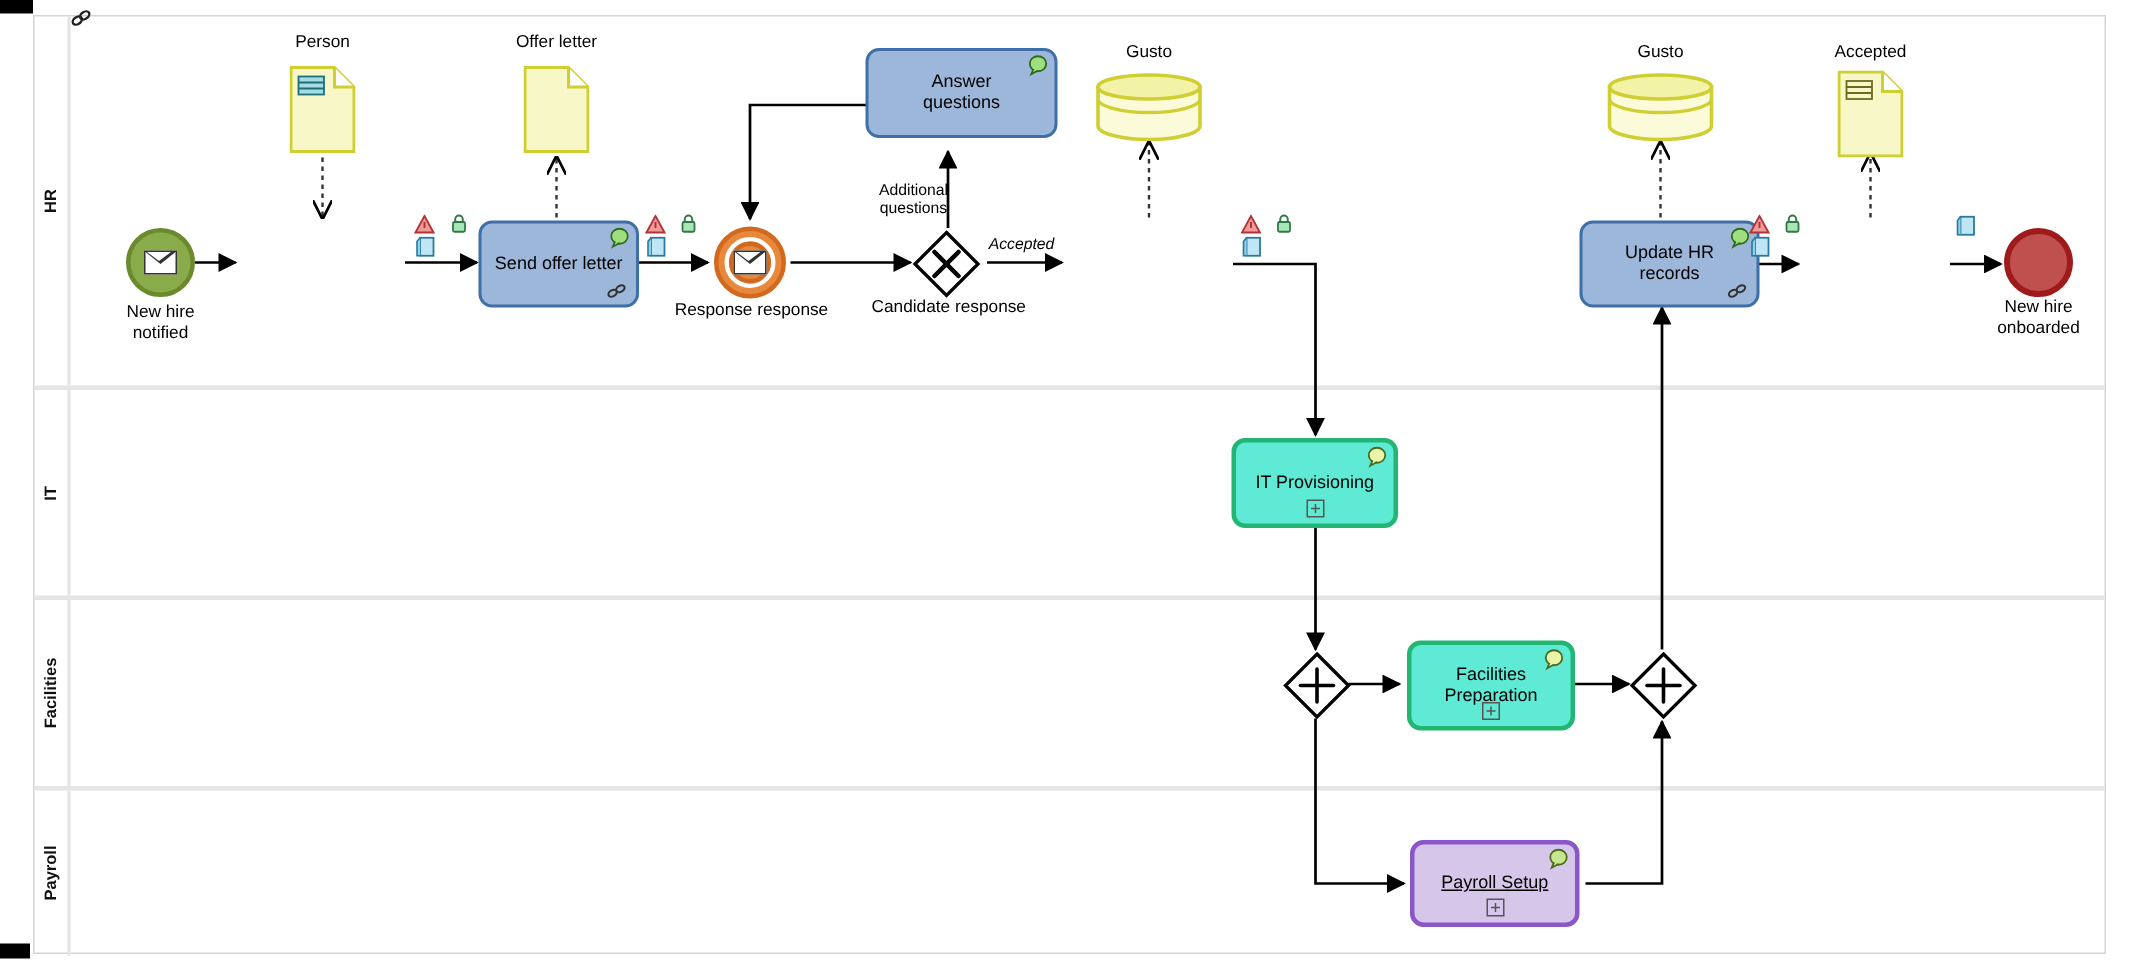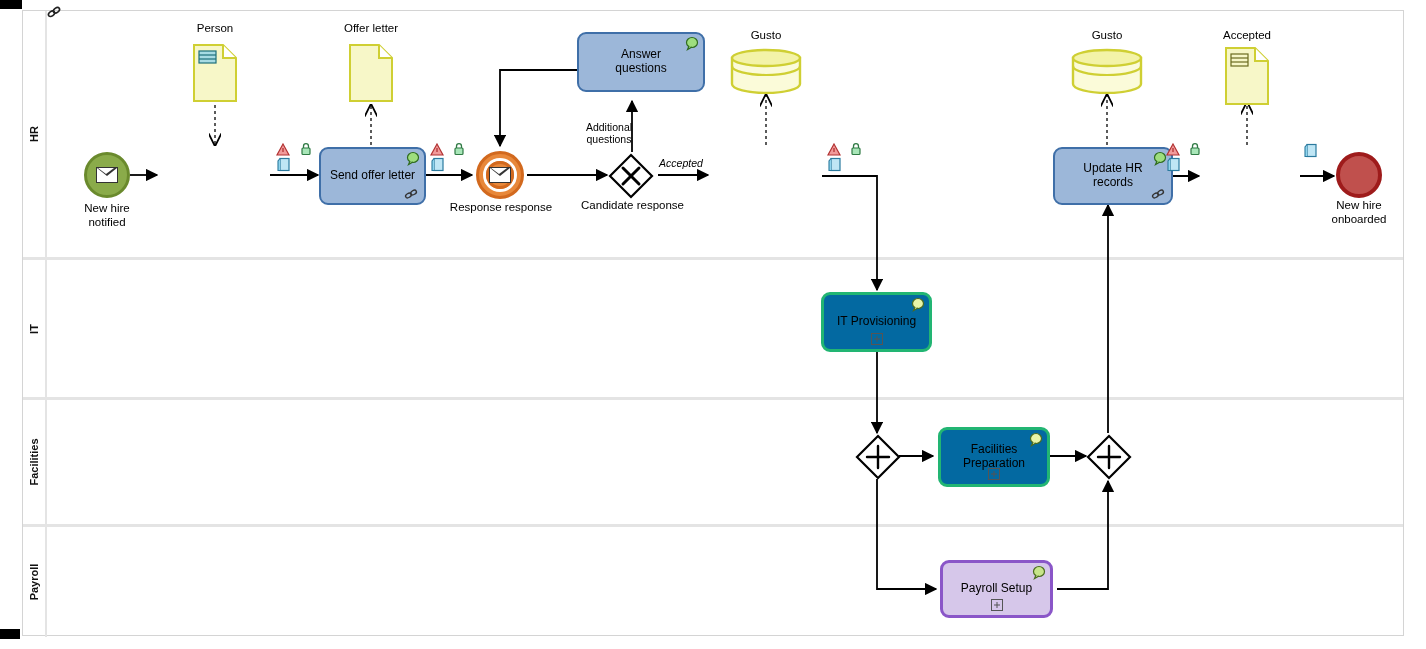--- a/index.html
+++ b/index.html
@@ -16,24 +16,24 @@
 
   .pool-link-icon{position:absolute;left:22px;top:-8px;width:18px;height:18px;}
   .corner-black-top{position:absolute;left:0px;top:0px;width:22px;height:9px;background:#000;}
   .corner-black-bottom{position:absolute;left:0px;top:629px;width:20px;height:10px;background:#000;}
 
   
   .node{position:absolute;box-sizing:border-box;}
   .task{border-radius:9px;border:2px solid #3f6fa8;background:#9cb7d9;
     display:flex;align-items:center;justify-content:center;text-align:center;
     font-size:12px;color:#000;line-height:1.15;padding:4px 8px;}
-  .task.sub-green{border-color:#22b573;background:#0369a1;border-width:3px;}
+  .task.sub-green{border-color:#22b573;background:#5eead4;border-width:3px;}
   .task.sub-purple{border-color:#8a56c8;background:#d6c7ea;border-width:3px;}
   .task .label{pointer-events:none;white-space:pre-line;}
-  .task.sub-purple .label{text-align:center;}
+  .task.sub-purple .label{text-decoration:underline;text-align:center;}
 
   .plus-marker{position:absolute;left:50%;bottom:4px;transform:translateX(-50%);
     width:12px;height:12px;border:1px solid #555;box-sizing:border-box;}
   .plus-marker:before,.plus-marker:after{content:"";position:absolute;background:#555;}
   .plus-marker:before{left:50%;top:2px;bottom:2px;width:1px;transform:translateX(-50%);}
   .plus-marker:after{top:50%;left:2px;right:2px;height:1px;transform:translateY(-50%);}
 
   
   .event{border-radius:50%;display:flex;align-items:center;justify-content:center;}
   .ev-start{width:46px;height:46px;background:#8aab4a;border:3px solid #6a8a2d;}

